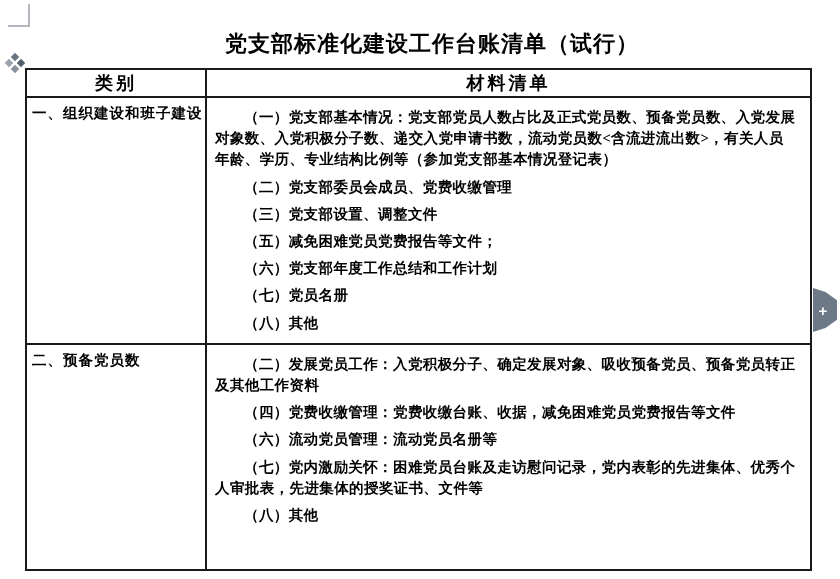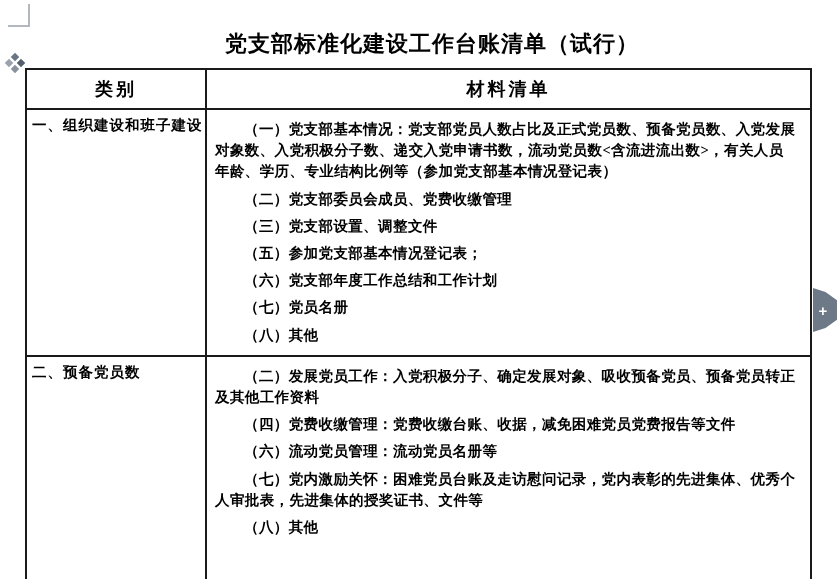--- a/index.html
+++ b/index.html
@@ -48,21 +48,21 @@
   .ledger-table {
     position: absolute; left: 25px; top: 68px; width: 787px;
     border: 2px solid #1a1a1a;
     display: grid;
     grid-template-columns: 180px 1fr;
     background: #fff;
   }
   .cell { padding: 0; }
   .cat-col { border-right: 2px solid #1a1a1a; }
   .head-cell {
-    height: 40px;
+    height: 28px;
     display: flex; align-items: center; justify-content: center;
     font-family: "Liberation Sans", sans-serif;
     font-size: 18px; font-weight: bold;
     letter-spacing: 3px;
     border-bottom: 2px solid #1a1a1a;
   }
   .row2 { border-top: 2px solid #1a1a1a; }
 
   .cat-cell {
     font-size: 14.5px; font-weight: bold;
@@ -115,21 +115,21 @@
 
 <div class="ledger-table">
   <div class="cell head-cell cat-col">类别</div>
   <div class="cell head-cell">材料清单</div>
 
   <div class="cell cat-cell cat-col">一、组织建设和班子建设</div>
   <div class="cell mat-cell r1">
     <p>（一）党支部基本情况：党支部党员人数占比及正式党员数、预备党员数、入党发展对象数、入党积极分子数、递交入党申请书数，流动党员数&lt;含流进流出数&gt;，有关人员年龄、学历、专业结构比例等（参加党支部基本情况登记表）</p>
     <p>（二）党支部委员会成员、党费收缴管理</p>
     <p>（三）党支部设置、调整文件</p>
-    <p>（五）参加党支部基本情况登记表；</p>
+    <p>（五）减免困难党员党费报告等文件；</p>
     <p>（六）党支部年度工作总结和工作计划</p>
     <p>（七）党员名册</p>
     <p>（八）其他</p>
   </div>
 
   <div class="cell cat-cell cat-col row2">二、预备党员数</div>
   <div class="cell mat-cell r2 row2">
     <p>（二）发展党员工作：入党积极分子、确定发展对象、吸收预备党员、预备党员转正及其他工作资料</p>
     <p>（四）党费收缴管理：党费收缴台账、收据，减免困难党员党费报告等文件</p>
     <p>（六）流动党员管理：流动党员名册等</p>

